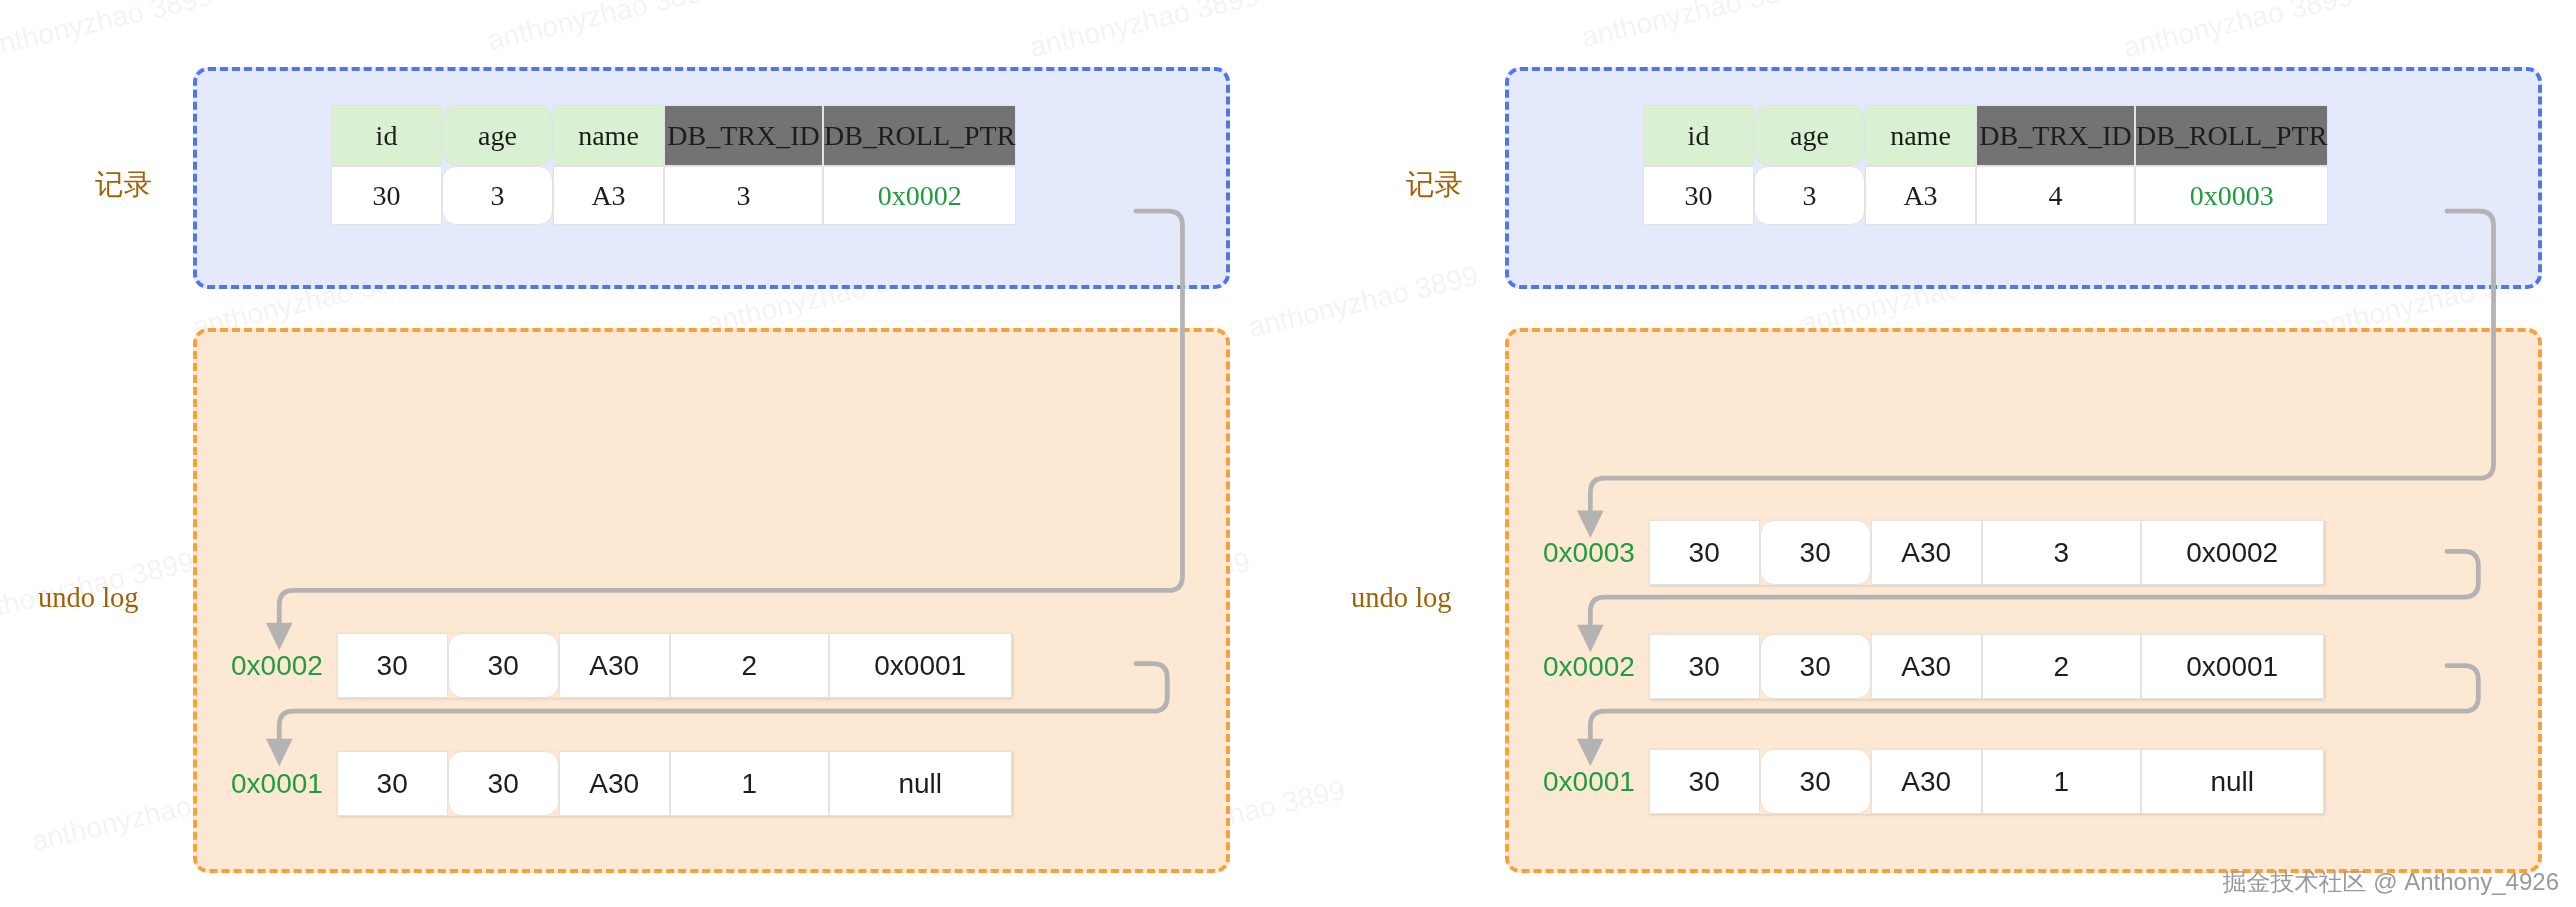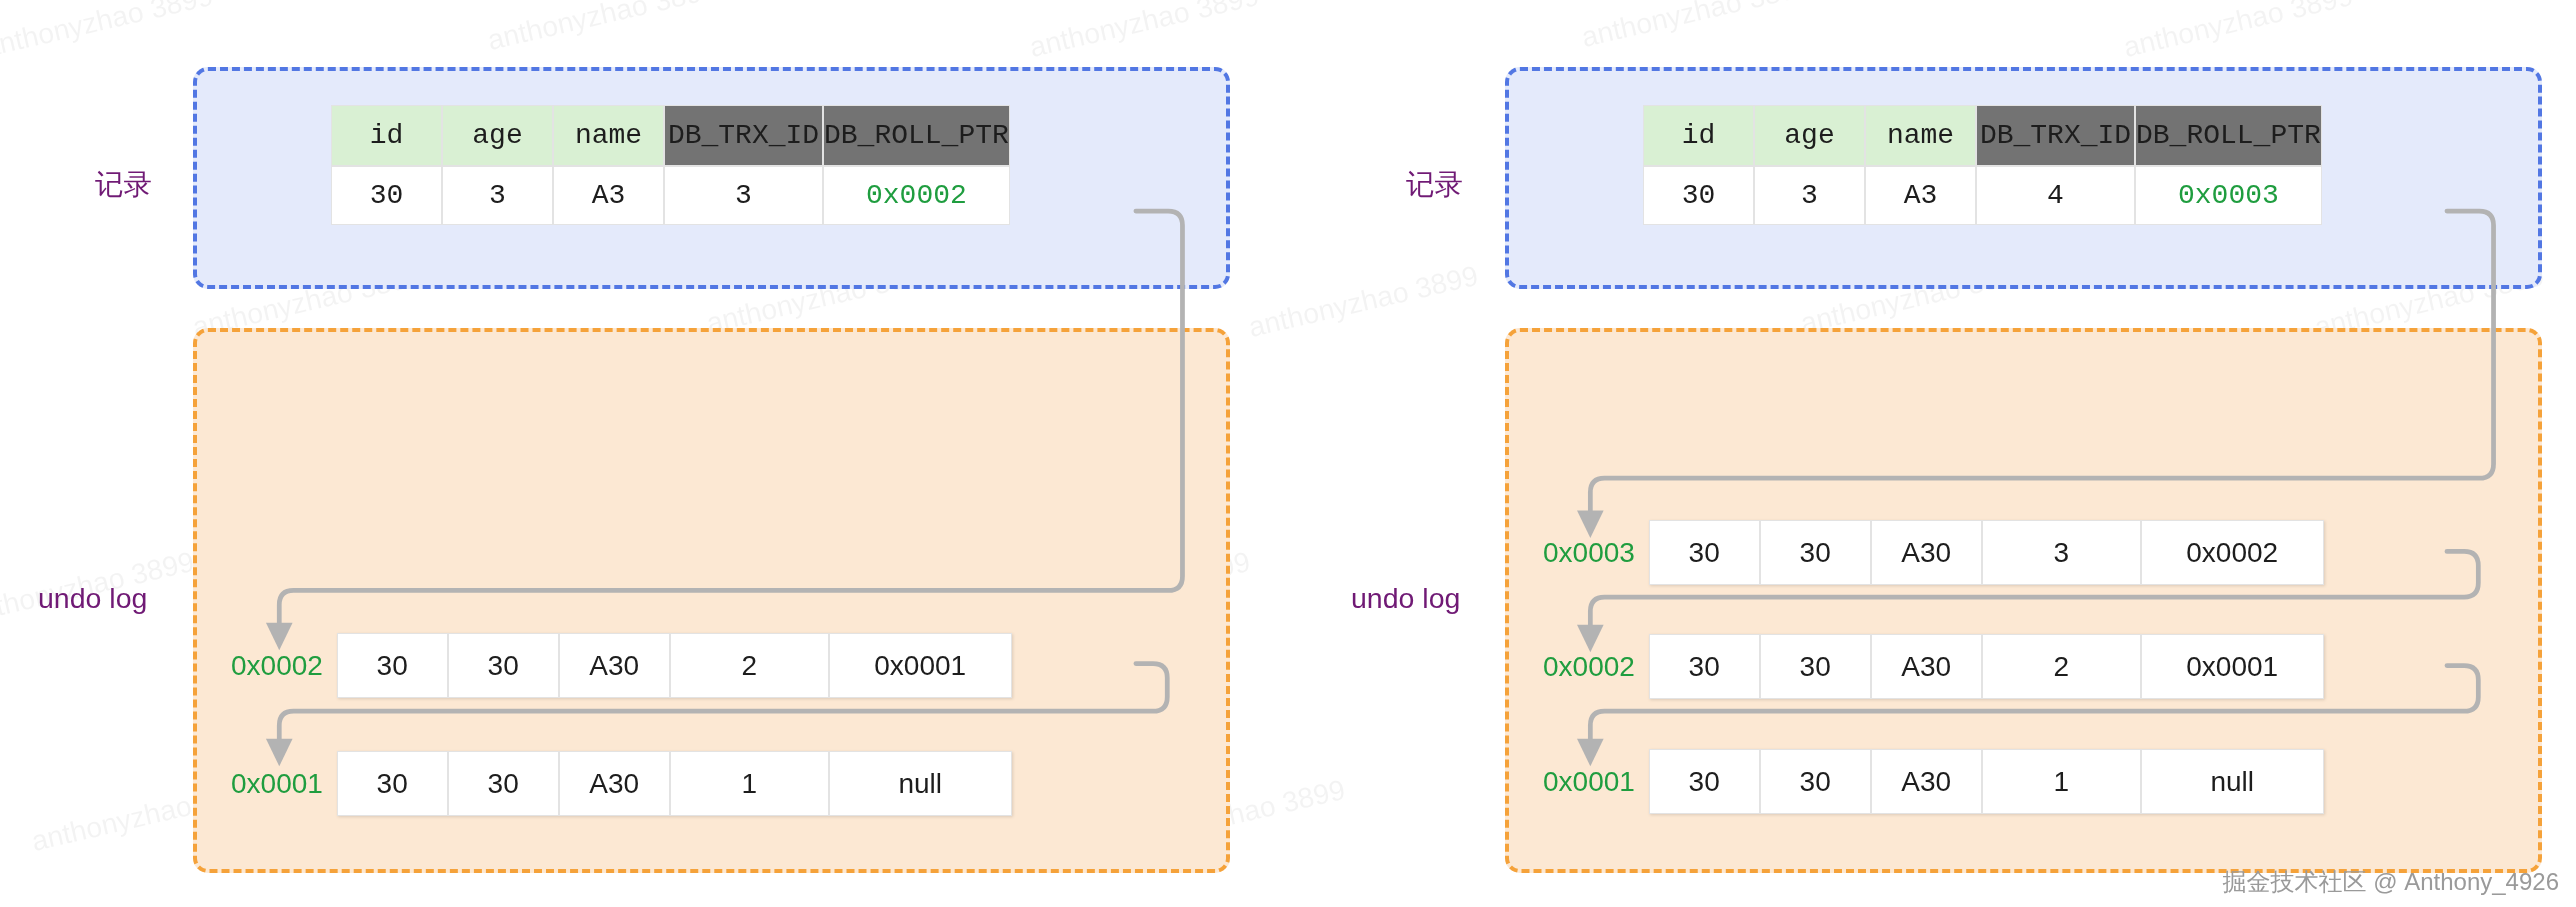--- a/index.html
+++ b/index.html
@@ -15,23 +15,23 @@
   .wm{position:absolute;color:#000;opacity:.045;font-size:28.5px;
       white-space:nowrap;transform:rotate(-13deg);
       font-family:"Liberation Sans",sans-serif;}
 
   
   .panel{position:absolute;top:0;height:907px;}
   #panel-left{left:0;width:1288px;}
   #panel-right{left:1288px;width:1288px;}
 
   .side-label{
-    position:absolute;font-size:28.5px;color:#701a75;
+    position:absolute;font-size:28.5px;color:#a16207;
     white-space:nowrap;z-index:6;
-    font-family:Liberation Sans, sans-serif;
+    font-family:Liberation Serif, serif;
   }
 
   .record-box{
     position:absolute;
     background:#e4eafb;
     border:4.8px dashed #5277e3;
     border-radius:15px;
     z-index:2;
   }
   .undo-box{
@@ -45,28 +45,28 @@
   
   .rec-table{position:absolute;z-index:5;border-collapse:separate;border-spacing:0;}
   .rec-table td{
     border:1px solid #e3e3e3;
     text-align:center;
     font-size:28px;
     color:#1d1d1d;
     background:#ffffff;
     padding:0;
     height:57px;
-    font-family:Liberation Mono, monospace;
+    font-family:Liberation Serif, serif;
     margin-left:38px;
   }
   .rec-table tr.head td{background:#737373;height:59px;}
   .rec-table tr.head td.key{background:#d9f0d3;}
   .rec-table td.ptr{color:#1f9d3f;}
   .c-id{width:109px;}
-  .c-age{width:109px;}
+  .c-age{width:109px;border-radius:14px;}
   .c-name{width:109px;}
   .c-trx{width:157px;}
   .c-roll{width:181px;}
 
   
   .undo-row{position:absolute;z-index:5;display:flex;align-items:center;}
   .undo-addr{
     width:100px;text-align:left;
     font-size:28px;color:#1f9d3f;
     font-family:"Liberation Sans","DejaVu Sans",sans-serif;

